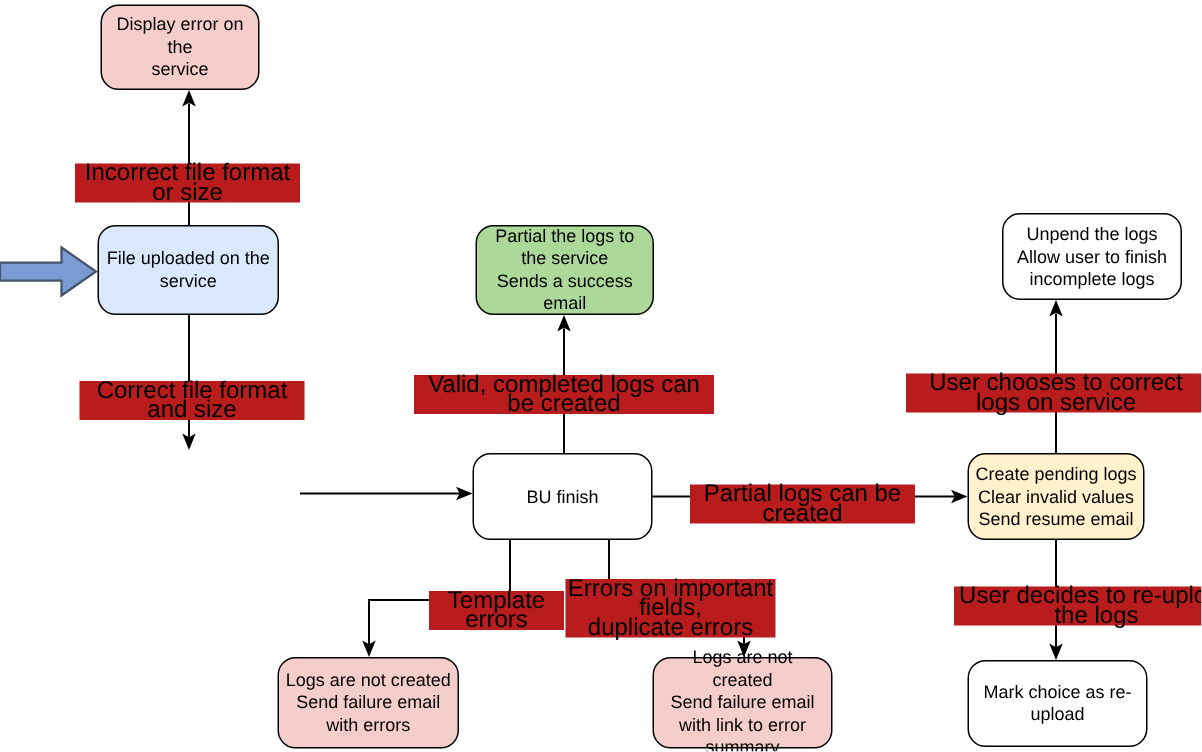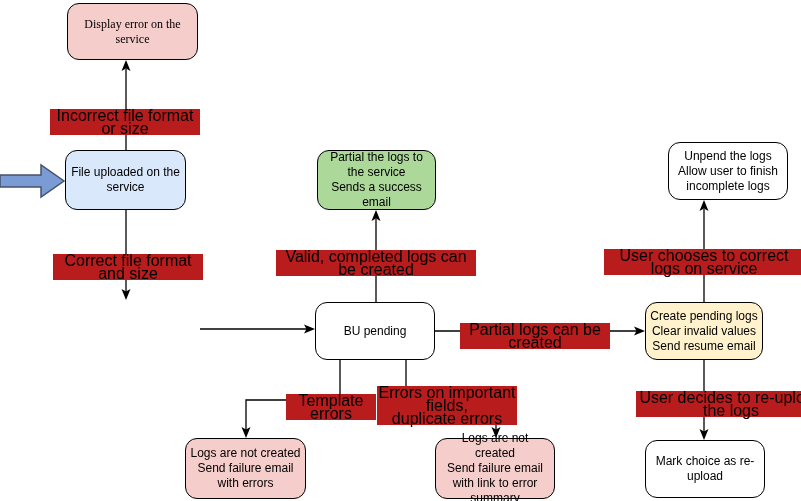--- a/index.html
+++ b/index.html
@@ -62,28 +62,28 @@
       <path d="M376,210 L371.5,221 L376,218.5 L380.5,221 Z"></path>
       <path d="M645,331 L634,326.5 L636.5,331 L634,335.5 Z"></path>
       <path d="M246,438 L241.5,427 L246,429.5 L250.5,427 Z"></path>
       <path d="M496,438 L491.5,427 L496,429.5 L500.5,427 Z"></path>
       <path d="M704,200 L699.5,211 L704,208.5 L708.5,211 Z"></path>
       <path d="M704,440 L699.5,429 L704,431.5 L708.5,429 Z"></path>
     </g>
     <polygon points="0,175 41,175 41,165 64,181 41,197 41,187 0,187" fill="#7B9BD4" stroke="#46536B" stroke-width="1.5"></polygon>
   </svg>
 
-  <div class="node pink" style="left:67px;  top:3px;   width:131px; height:57px;font-family:Liberation Serif, serif;">Display error on the
+  <div class="node pink" style="left:67px;  top:3px;   width:106px; height:57px;">Display error on the
 service</div>
 
   <div class="node blue" style="left:65px;  top:150px; width:121px; height:60px;">File uploaded on the
 service</div>
 
 
-  <div class="node white" style="left:315px; top:302px; width:120px; height:58px;">BU pending</div>
+  <div class="node white" style="left:315px; top:302px; width:120px; height:58px;">BU finish</div>
 
   <div class="node green" style="left:317px; top:150px; width:119px; height:60px;">Partial the logs to
 the service
 Sends a success
 email</div>
 
   <div class="node pink" style="left:185px; top:438px; width:121px; height:61px;">Logs are not created
 Send failure email
 with errors</div>
 

